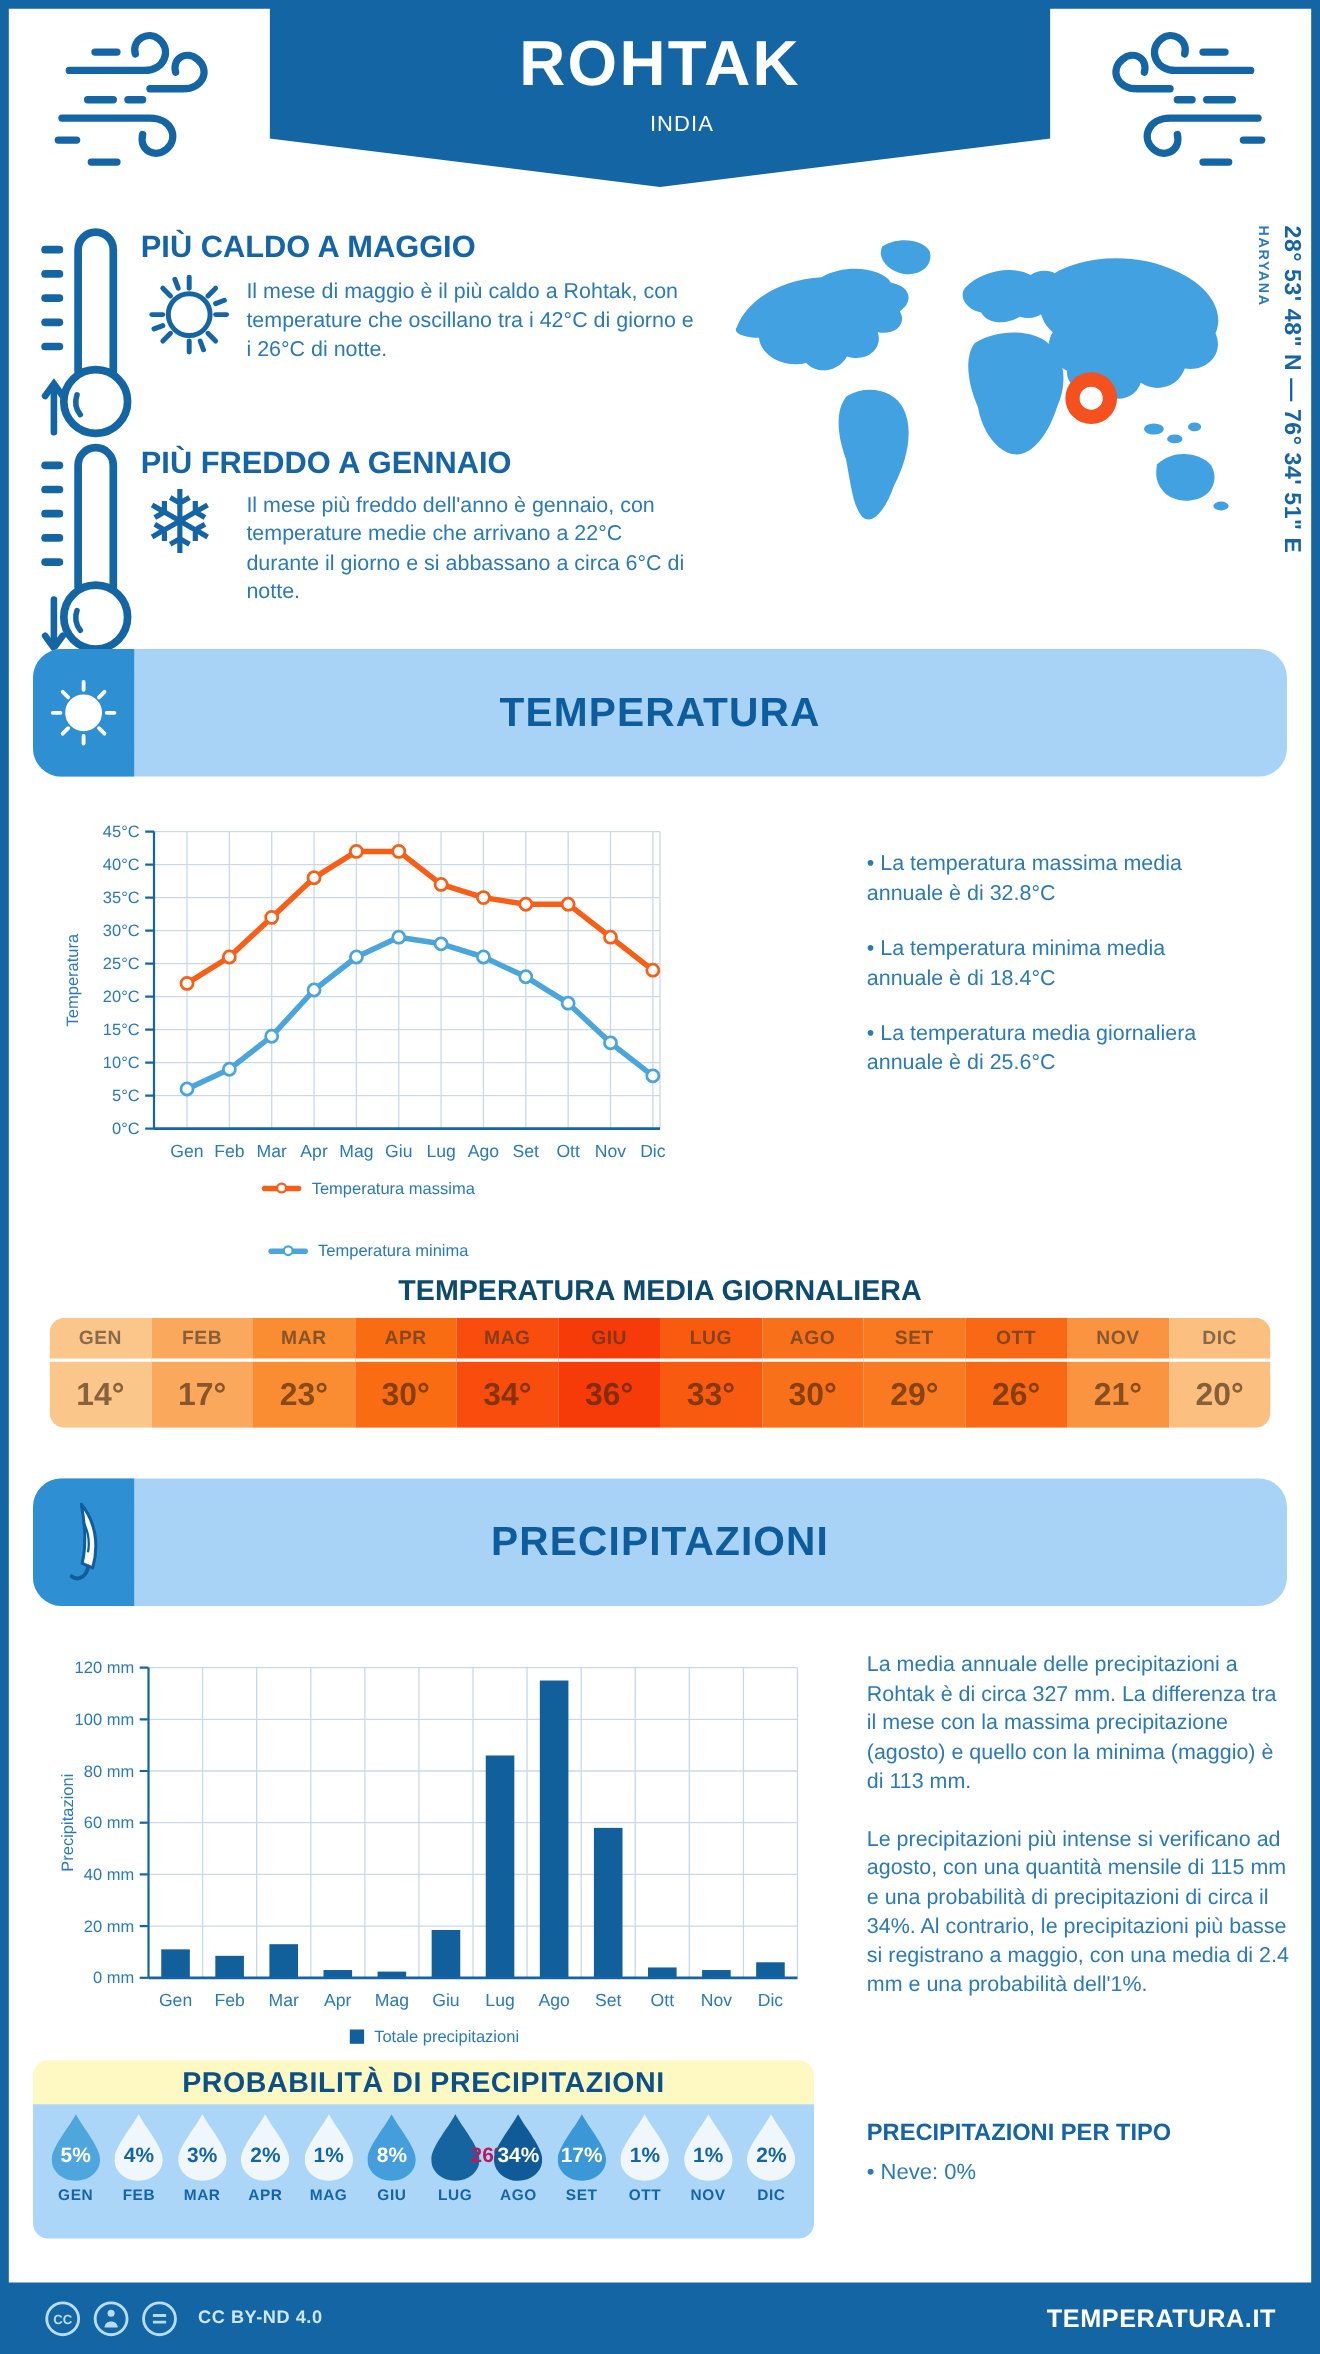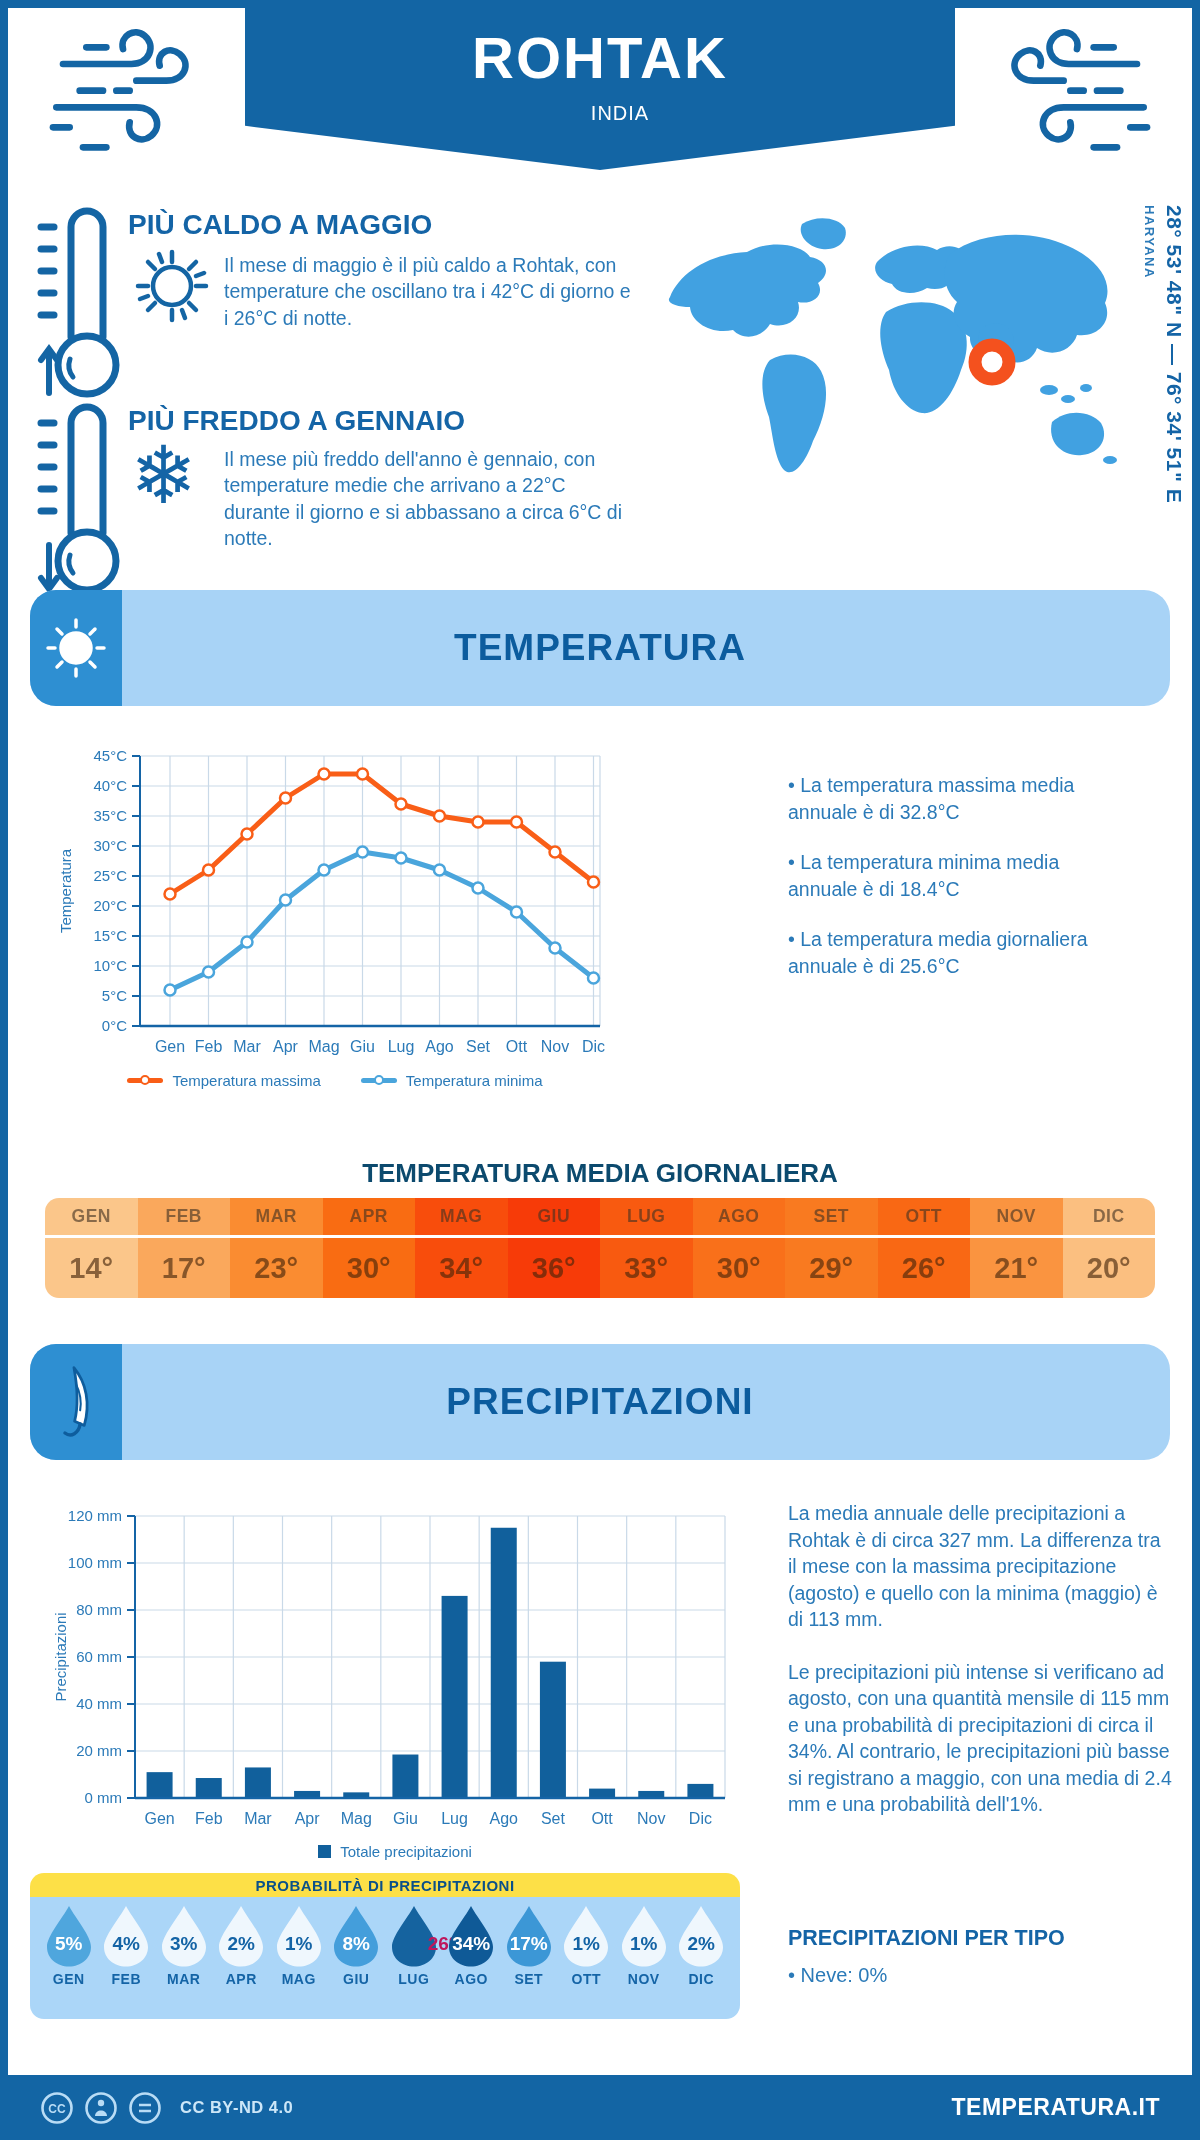--- a/index.html
+++ b/index.html
@@ -47,22 +47,22 @@
   .table-title{position:absolute;left:0;right:0;text-align:center;font-size:26px;font-weight:bold;color:#0c4a6e;}
   .month-table{position:absolute;left:45px;top:1198px;width:1110px;height:100px;border-radius:14px;overflow:hidden;display:flex;}
   .mt-col{flex:1;display:flex;flex-direction:column;}
   .mt-month{height:37px;display:flex;align-items:center;justify-content:center;
             font-size:17.5px;font-weight:bold;color:rgba(66,50,34,.62);letter-spacing:.5px;}
   .mt-val{flex:1;border-top:3px solid #fff;display:flex;align-items:center;justify-content:center;
           font-size:29px;font-weight:bold;color:rgba(66,36,10,.62);}
 
   
   .prob-box{position:absolute;left:30px;top:1873px;width:710px;}
-  .prob-header{height:24px;background:#fde047;border-radius:14px 14px 0 0;display:flex;align-items:center;justify-content:center;
-               font-size:15px;font-weight:bold;color:#0b5089;letter-spacing:.5px;}
+  .prob-header{height:40px;background:#fef9c3;border-radius:14px 14px 0 0;display:flex;align-items:center;justify-content:center;
+               font-size:26px;font-weight:bold;color:#0b5089;letter-spacing:.5px;}
   .prob-body{height:122px;background:#abd6f8;border-radius:0 0 14px 14px;display:flex;padding:0 10px;}
   .drop-cell{flex:1;display:flex;flex-direction:column;align-items:center;justify-content:flex-start;padding-top:8px;}
   .drop-holder{position:relative;width:44px;height:62px;}
   .drop-pct{position:absolute;left:0;right:0;top:28px;text-align:center;font-size:19px;font-weight:bold;}
   .drop-mon{margin-top:4px;font-size:14px;font-weight:bold;color:#1464a6;letter-spacing:.5px;}
 
   
   .footer{position:absolute;left:0;bottom:0;width:1200px;height:65px;background:#1365a4;display:flex;align-items:center;}
   .cc-group{display:flex;align-items:center;gap:10px;margin-left:40px;}
   .cc-label{margin-left:8px;font-size:16.5px;font-weight:bold;color:#cde7f8;letter-spacing:.5px;}
@@ -278,21 +278,21 @@
       <circle cx="230.5" cy="162" r="5.5" fill="#fff" stroke="#4aa5dc" stroke-width="2.5"></circle>
       <circle cx="269" cy="132.00000000000003" r="5.5" fill="#fff" stroke="#4aa5dc" stroke-width="2.5"></circle>
       <circle cx="307.5" cy="114" r="5.5" fill="#fff" stroke="#4aa5dc" stroke-width="2.5"></circle>
       <circle cx="346" cy="120" r="5.5" fill="#fff" stroke="#4aa5dc" stroke-width="2.5"></circle>
       <circle cx="384.5" cy="132.00000000000003" r="5.5" fill="#fff" stroke="#4aa5dc" stroke-width="2.5"></circle>
       <circle cx="423" cy="150" r="5.5" fill="#fff" stroke="#4aa5dc" stroke-width="2.5"></circle>
       <circle cx="461.5" cy="174" r="5.5" fill="#fff" stroke="#4aa5dc" stroke-width="2.5"></circle>
       <circle cx="500" cy="210" r="5.5" fill="#fff" stroke="#4aa5dc" stroke-width="2.5"></circle>
       <circle cx="538.5" cy="240" r="5.5" fill="#fff" stroke="#4aa5dc" stroke-width="2.5"></circle>
     </svg>
-  <div id="tempLegend" class="legend-row" style="left:55px;top:1072px;width:560px;">
+  <div id="tempLegend" class="legend-row" style="left:55px;top:1072px;width:560px;flex-direction:column;">
       <div class="legend-item">
         <span class="lg-line" style="background: rgb(249, 94, 23);">
           <span class="lg-dot" style="border-color: rgb(249, 94, 23);"></span>
         </span>
         <span>Temperatura massima</span>
       </div>
       <div class="legend-item">
         <span class="lg-line" style="background: rgb(74, 165, 220);">
           <span class="lg-dot" style="border-color: rgb(74, 165, 220);"></span>
         </span>

